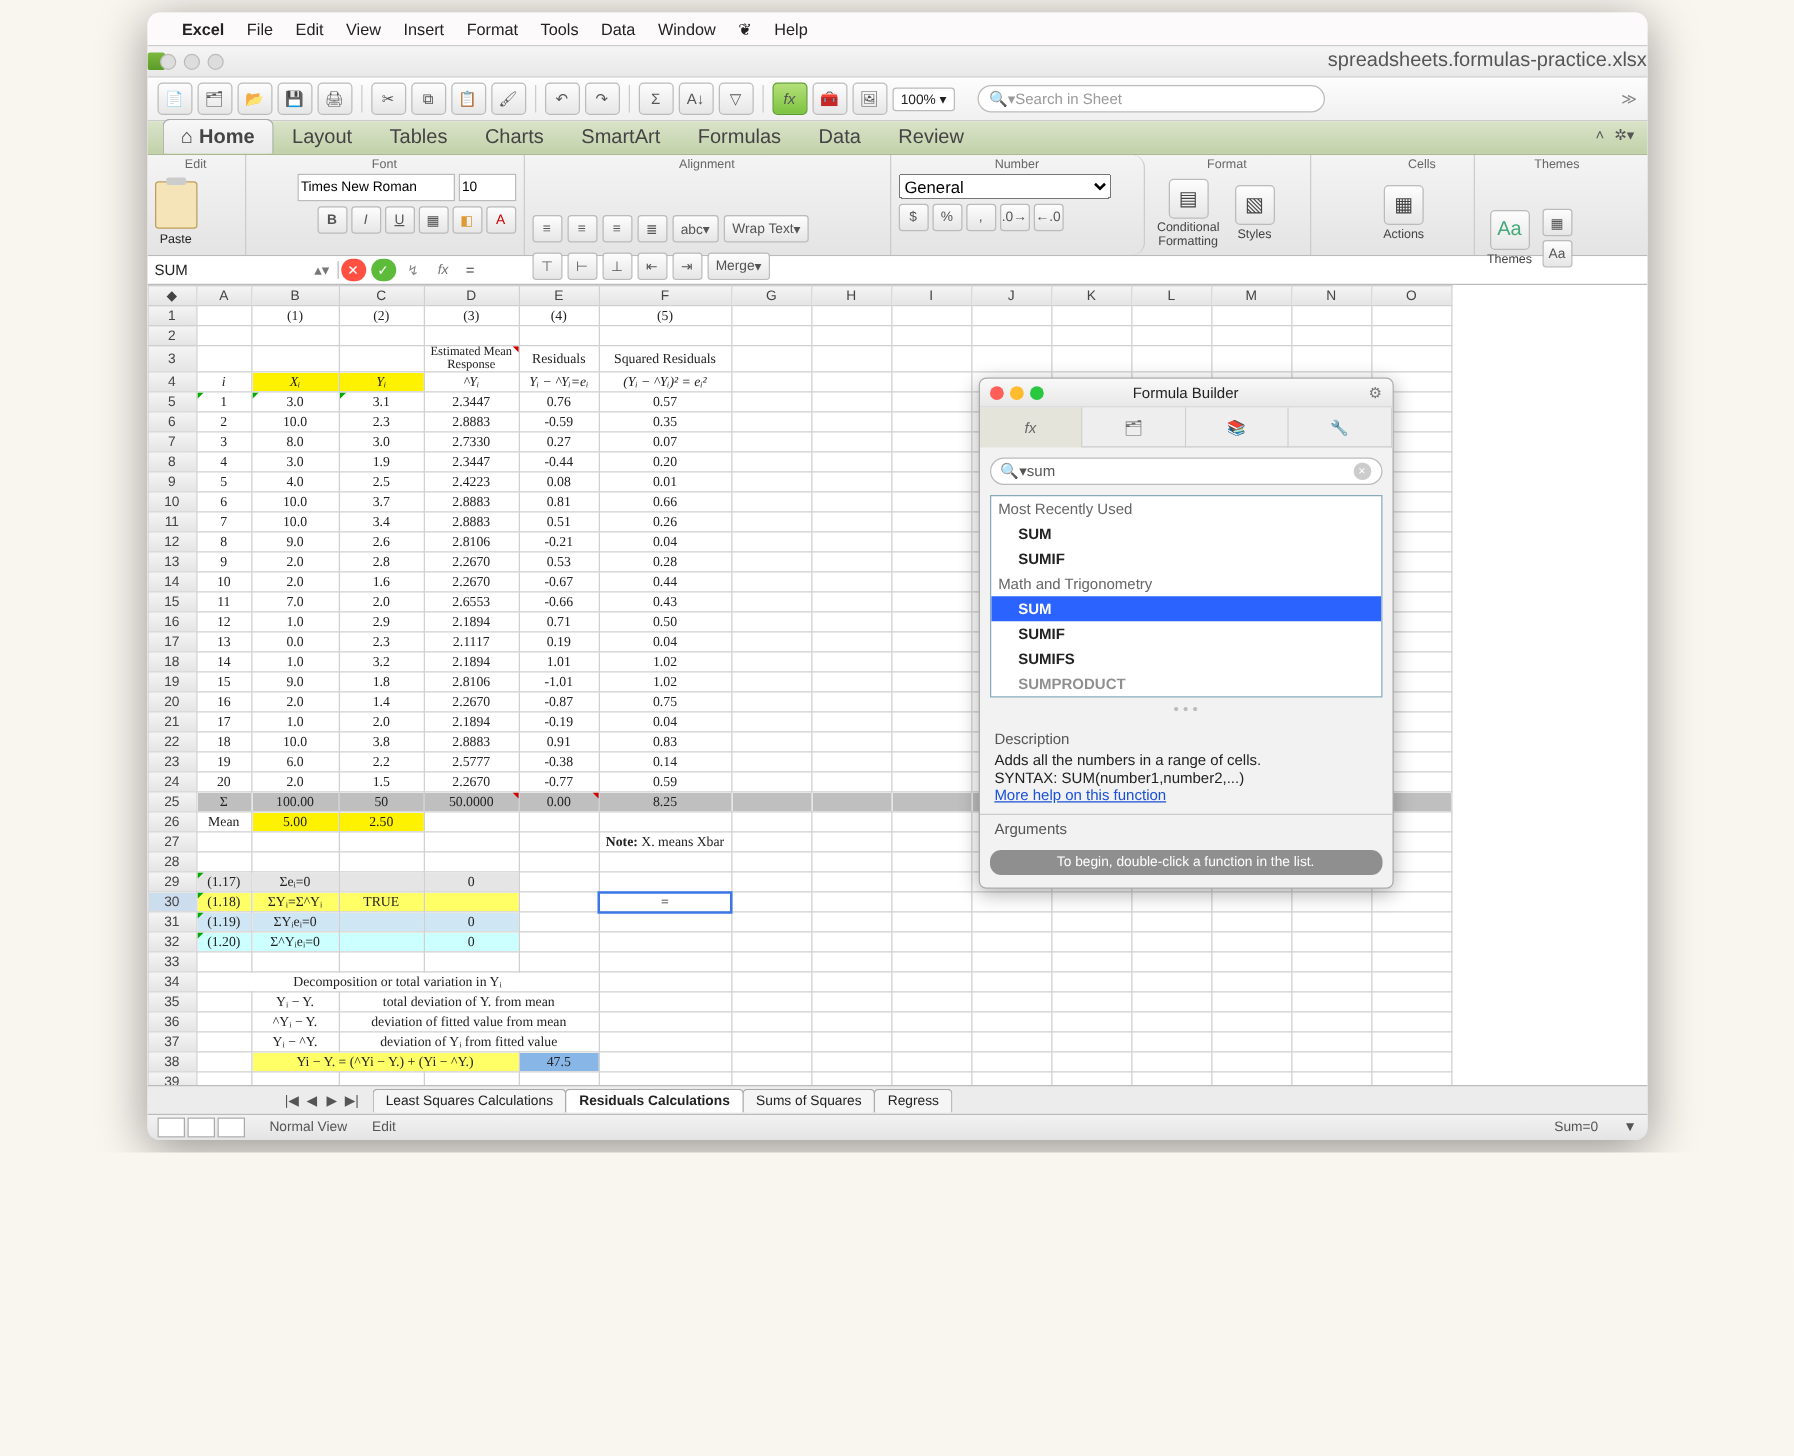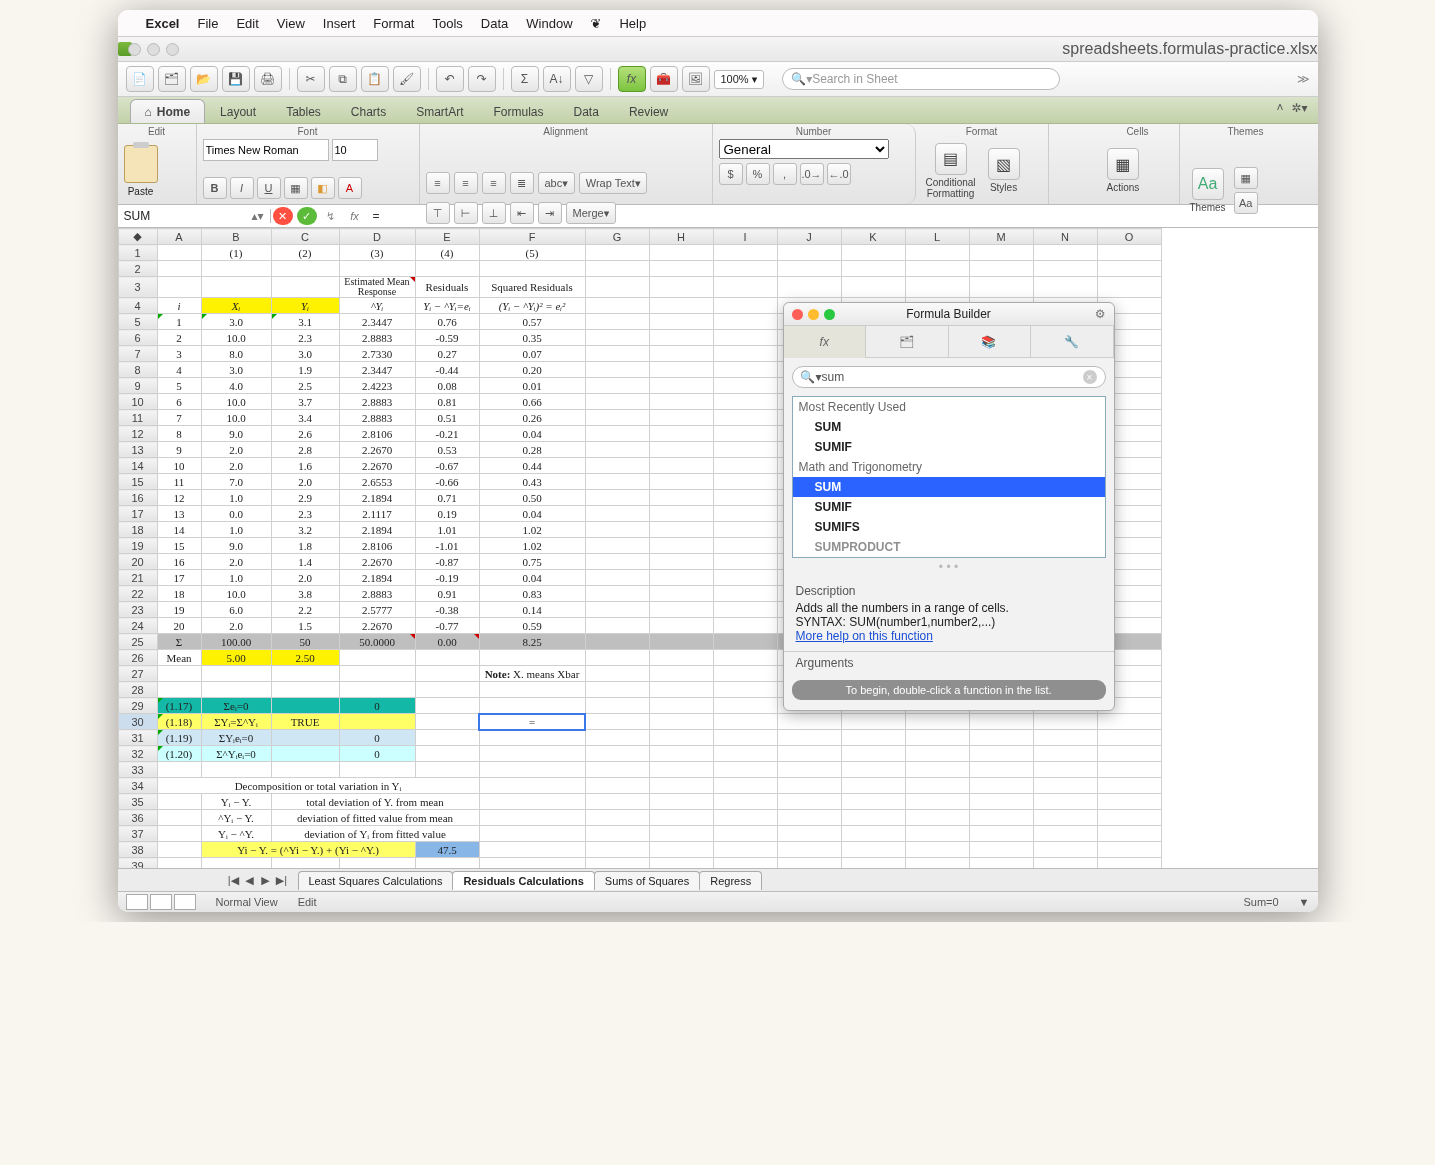--- a/index.html
+++ b/index.html
@@ -12,21 +12,21 @@
 .dot{width:11px;height:11px;border-radius:50%;background:#ddd;border:1px solid #bbb;}
 .doc-icon{width:14px;height:14px;margin-right:6px;display:inline-block;background:linear-gradient(#7db93d,#5a9b28);border-radius:2px;}
 .toolbar{display:flex;align-items:center;gap:4px;height:34px;background:linear-gradient(#fdfdfd,#f0f0f0);border-bottom:1px solid #ccc;padding:0 8px;}
 .tbtn{width:26px;height:24px;border:1px solid #bbb;border-radius:4px;background:linear-gradient(#fdfdfd,#e6e6e6);display:flex;align-items:center;justify-content:center;font-size:12px;color:#555;}
 .tbtn.green{background:linear-gradient(#b4e07a,#7cc33f);border-color:#5a9b28;}
 .tsep{width:1px;height:22px;background:#ccc;margin:0 3px;}
 .tb-zoom{border:1px solid #bbb;padding:2px 6px;border-radius:3px;background:#fff;font-size:11px;}
 .tb-search{flex:0 0 260px;margin-left:14px;display:flex;align-items:center;border:1px solid #bbb;border-radius:12px;height:20px;padding:0 8px;background:#fff;color:#999;}
 .toolbar .spacer{flex:1;}
 .tabs{display:flex;align-items:flex-end;height:26px;background:linear-gradient(#d9e3c9,#c2d1a9);border-bottom:1px solid #a8b88f;padding-left:12px;gap:0;position:relative;}
-.tab{padding:5px 14px 4px;font-size:12px;color:#444;border:1px solid transparent;border-bottom:none;cursor:pointer;}
+.tab{padding:5px 14px 4px;font-size:16px;color:#444;border:1px solid transparent;border-bottom:none;cursor:pointer;}
 .tab.active{background:linear-gradient(#f7f7f7,#eaeaea);border-color:#aaa;border-radius:6px 6px 0 0;font-weight:bold;}
 .tab .home-icon{margin-right:5px;}
 .tabs-right{position:absolute;right:10px;top:4px;display:flex;gap:8px;color:#555;}
 .ribbon{display:flex;background:linear-gradient(#f4f4f4,#e4e4e4);border-bottom:1px solid #bbb;height:80px;}
 .rgroup{border-right:1px solid #ccc;padding:2px 6px 2px 6px;display:flex;flex-direction:column;}
 .rgroup-title{font-size:10px;color:#666;text-align:center;margin-bottom:2px;}
 .rgroup-body{flex:1;display:flex;align-items:center;gap:4px;}
 .paste-big{display:flex;flex-direction:column;align-items:center;gap:3px;}
 .clipboard{width:32px;height:36px;border:1px solid #bd9e5b;background:#f5e4b8;border-radius:3px;position:relative;}
 .clipboard::before{content:"";position:absolute;top:-4px;left:8px;width:16px;height:6px;background:#ccc;border-radius:2px;}
@@ -45,21 +45,21 @@
 
 .grid-wrap{position:relative;height:640px;overflow:hidden;background:#fff;}
 table.sheet{border-collapse:collapse;table-layout:fixed;}
 table.sheet th,table.sheet td{border:1px solid #d0d0d0;height:15px;font-size:11px;text-align:center;padding:0 2px;white-space:nowrap;overflow:hidden;font-family:"Times New Roman",serif;}
 table.sheet th{background:linear-gradient(#f4f4f4,#e4e4e4);font-weight:normal;font-family:"Lucida Grande",Arial,sans-serif;color:#444;}
 .rowhdr{width:34px;background:linear-gradient(#f4f4f4,#e4e4e4);font-family:"Lucida Grande",Arial,sans-serif;color:#444;text-align:center;}
 .col-A{width:44px;} .col-B{width:70px;} .col-C{width:68px;} .col-D{width:76px;} .col-E{width:64px;} .col-F{width:106px;} .col-rest{width:64px;}
 .hdr-yellow{background:#fff200;}
 .sigma-row td{background:#bfbfbf;}
 .mean-row td.hl{background:#fff200;}
-.r29{background:#14b8a6;} .r30{background:#ffff66;} .r31{background:#cfe7f5;} .r32{background:#ccffff;} .r38y{background:#ffff66;} .r38b{background:#87b6e7;}
+.r29{background:#e5e5e5;} .r30{background:#ffff66;} .r31{background:#cfe7f5;} .r32{background:#ccffff;} .r38y{background:#ffff66;} .r38b{background:#87b6e7;}
 .left{text-align:left;padding-left:4px;}
 .right{text-align:right;padding-right:4px;}
 .thick-bottom td{border-bottom:2px solid #000;}
 .redtick{position:relative;}
 .redtick::after{content:"";position:absolute;top:0;right:0;border-top:5px solid #c00;border-left:5px solid transparent;}
 .greentick{position:relative;}
 .greentick::after{content:"";position:absolute;top:0;left:0;border-top:5px solid #0a0;border-right:5px solid transparent;}
 .active-cell-border{outline:2px solid #3b78e7;outline-offset:-1px;}
 
 .sheettabs{display:flex;align-items:center;height:22px;background:#ececec;border-top:1px solid #bbb;font-size:11px;}
@@ -176,21 +176,21 @@
       <div class="rgroup-title">Edit</div>
       <div class="rgroup-body">
         <div class="paste-big">
           <div class="clipboard"></div>
           <span style="font-size:10px;">Paste</span>
         </div>
       </div>
     </div>
     <div class="rgroup font-group" style="width:210px;">
       <div class="rgroup-title">Font</div>
-      <div class="rgroup-body" style="flex-direction:column;align-items:flex-start;gap:16px;">
+      <div class="rgroup-body" style="flex-direction:column;align-items:flex-end;gap:4px;">
         <div style="display:flex;gap:3px;">
           <input style="width: 120px; height: 18px;" value="Times New Roman">
           <input style="width: 40px; height: 18px;" value="10">
         </div>
         <div style="display:flex;gap:3px;">
           <div class="mini">
               <b>B</b>
             </div>
           <div class="mini">
               <i>I</i>

